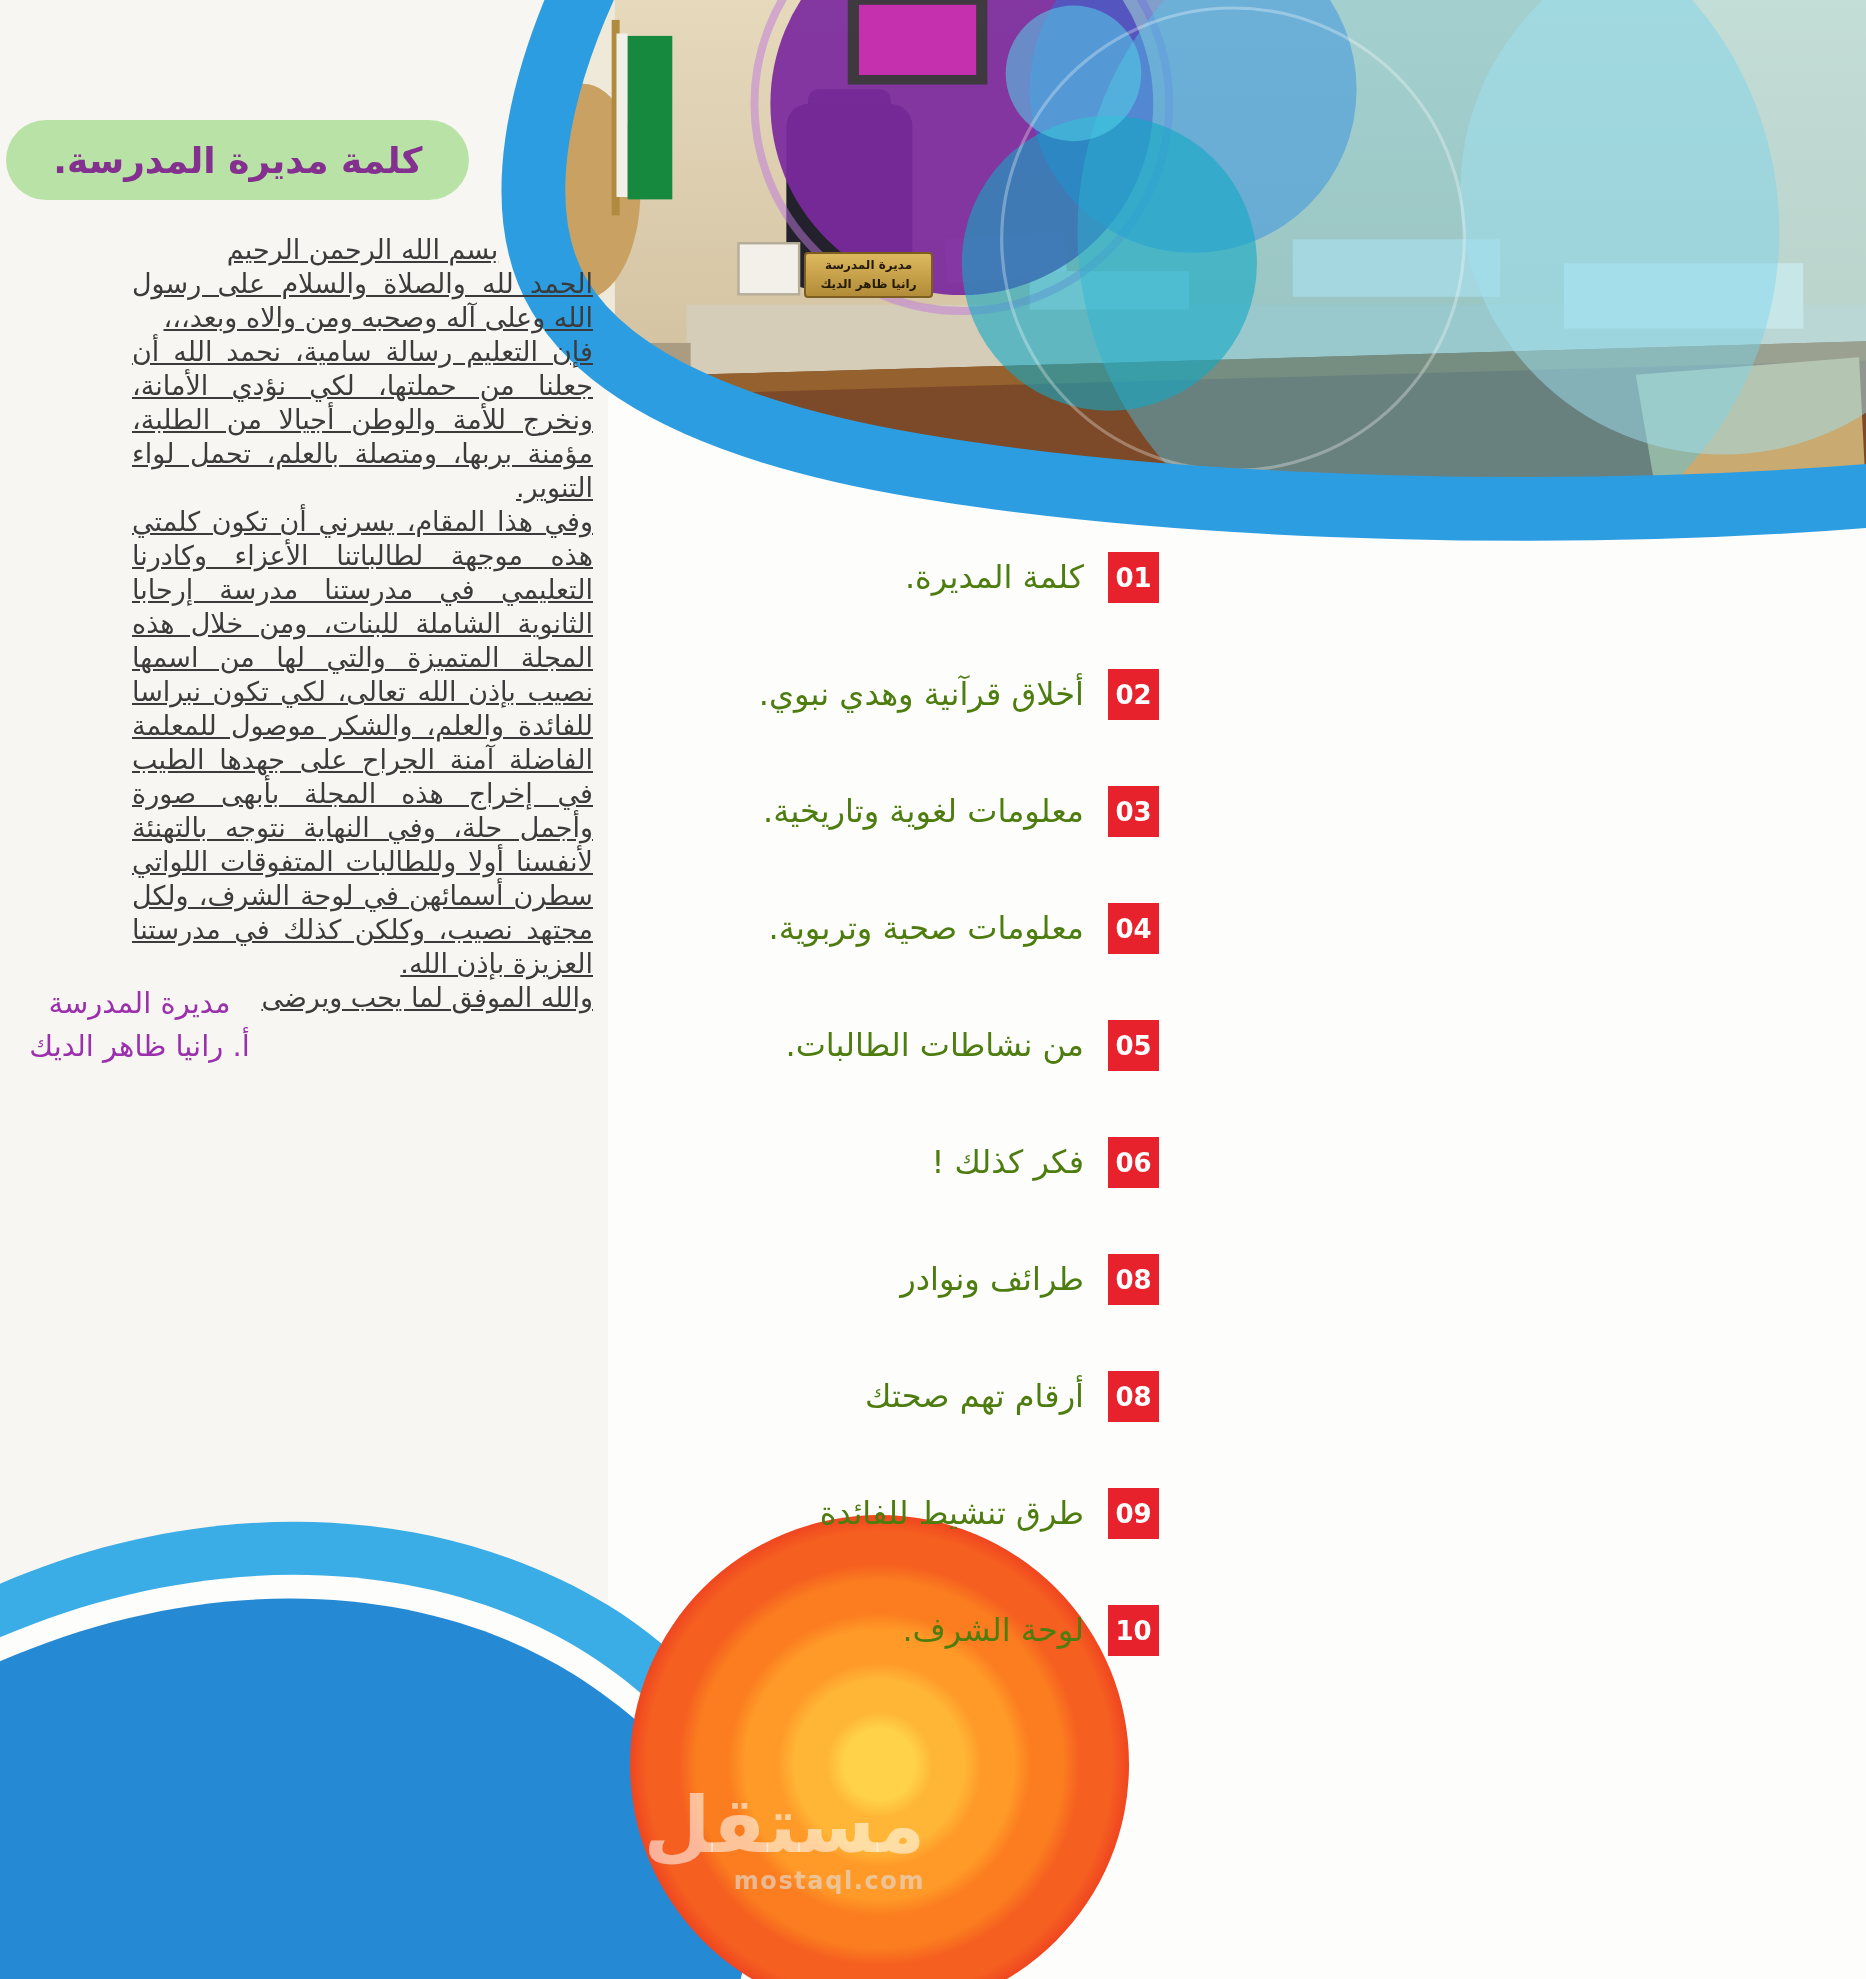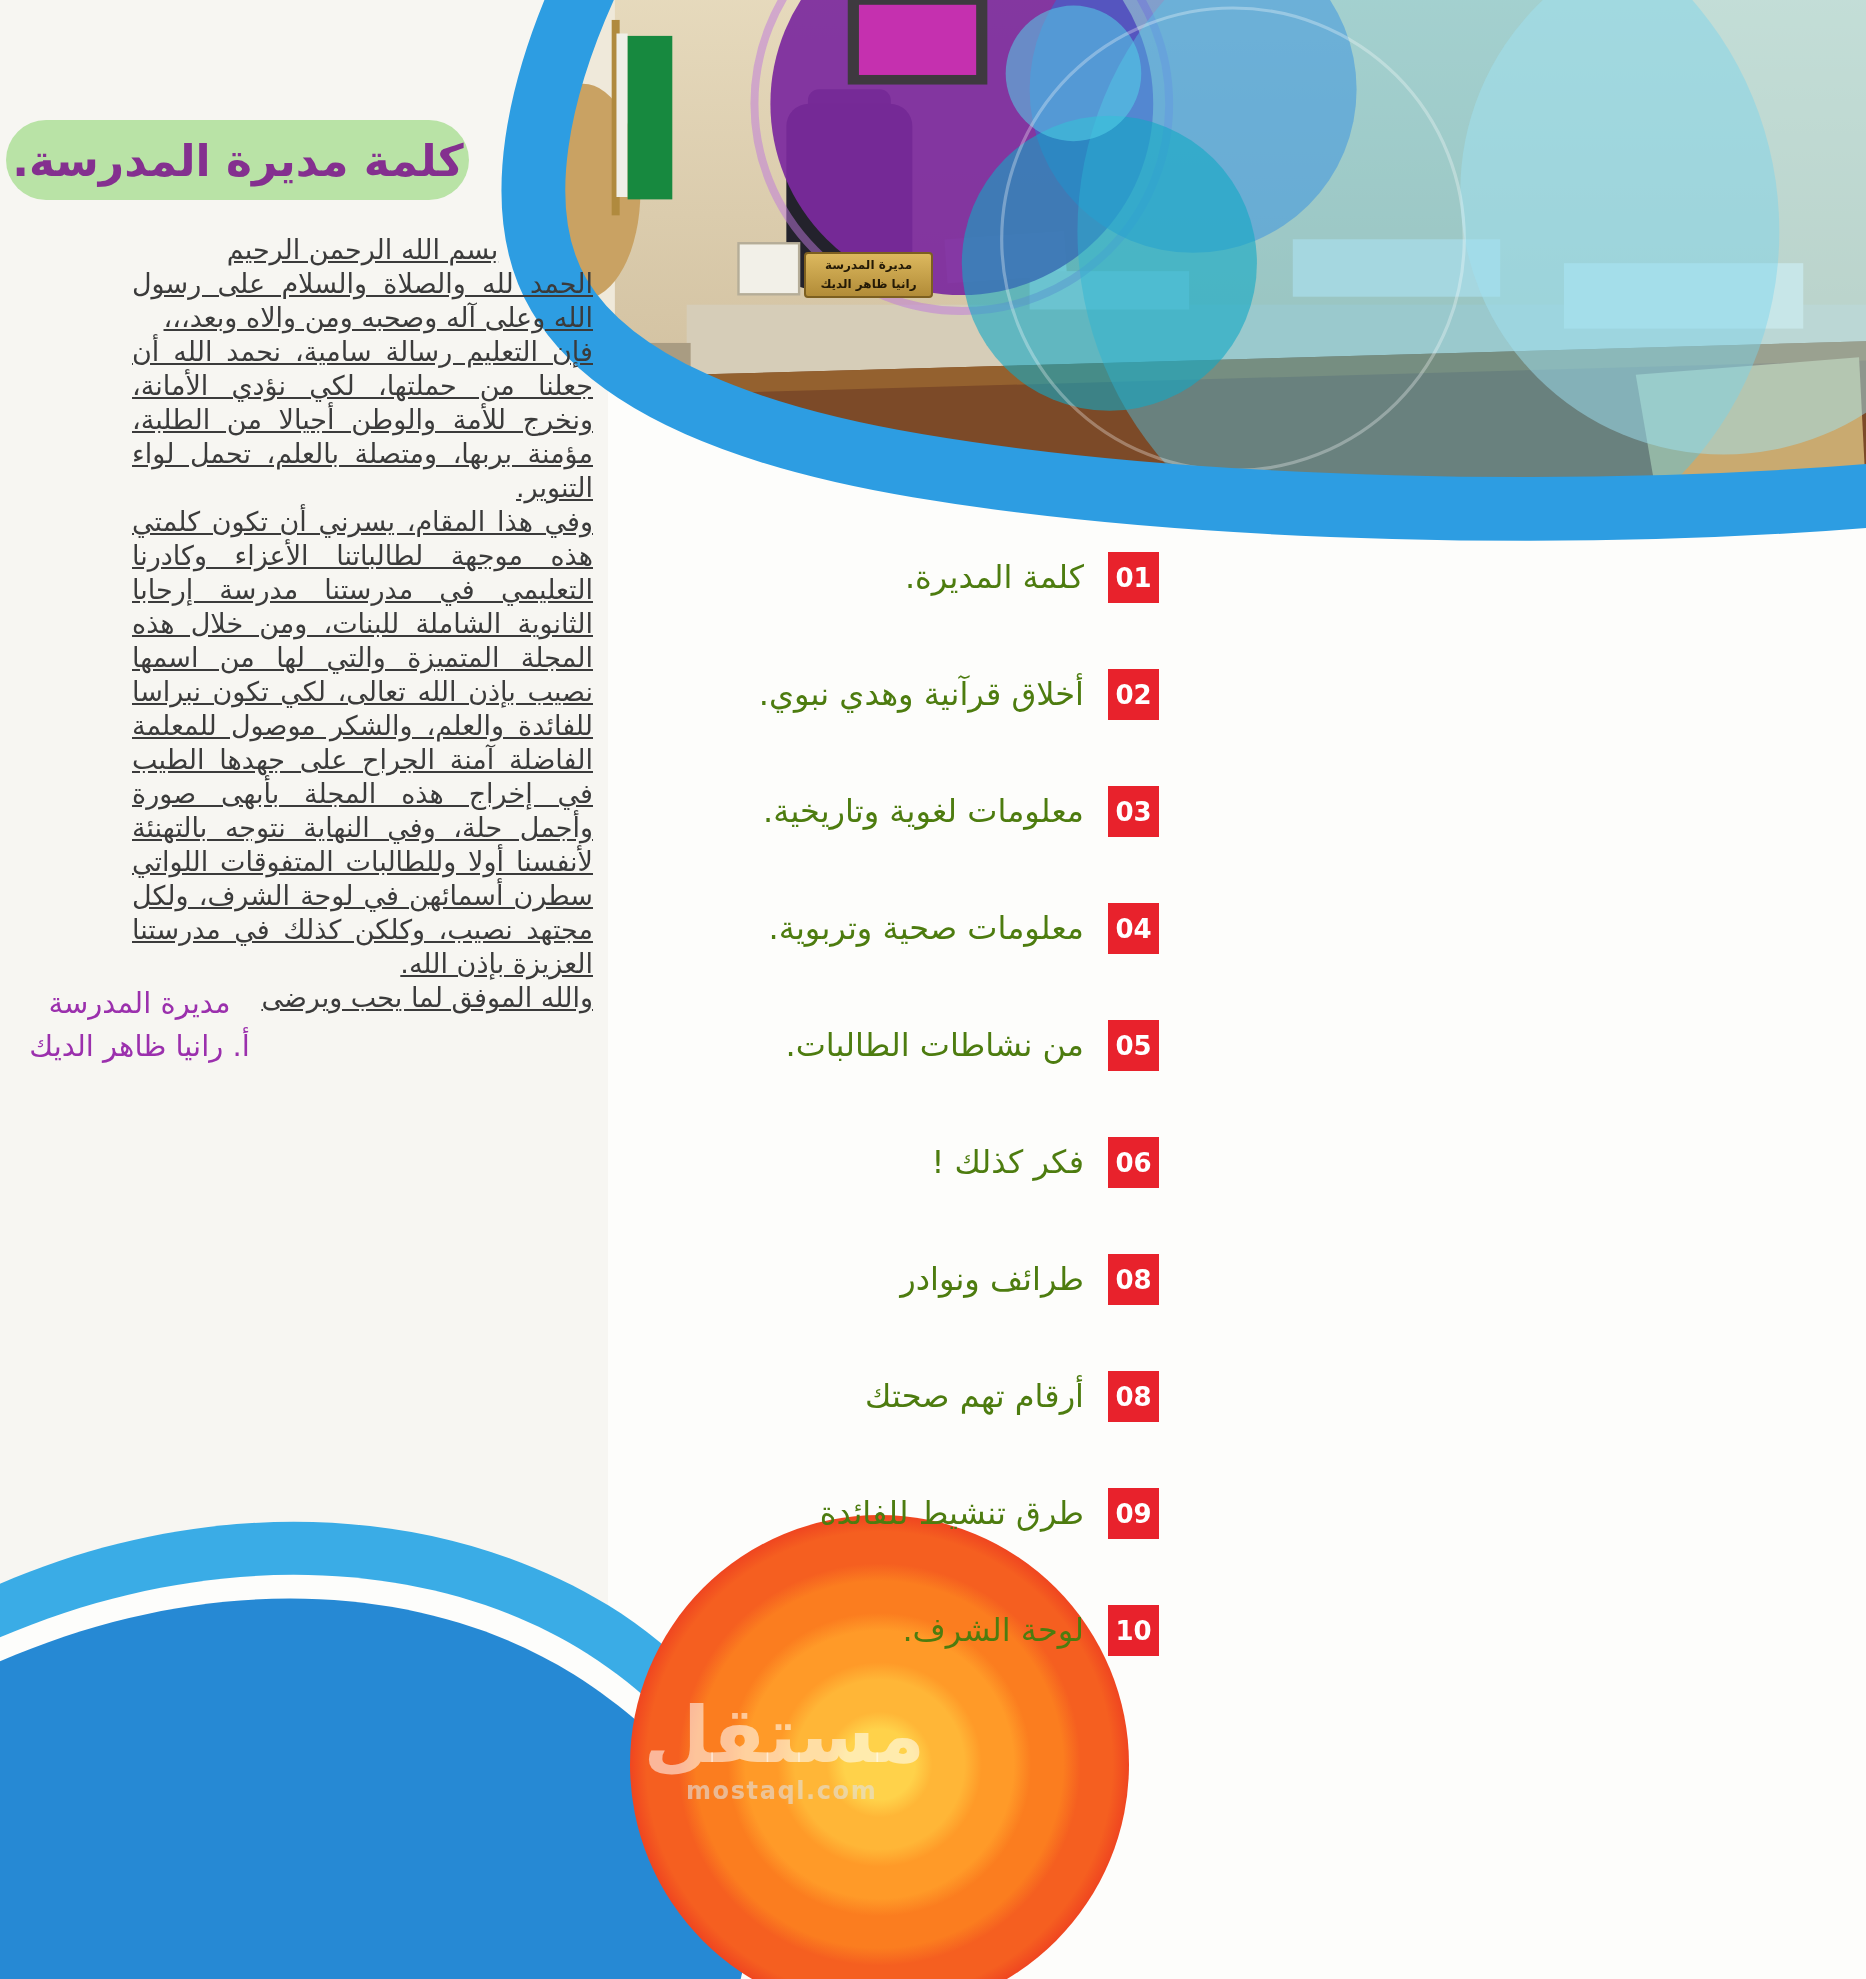--- a/index.html
+++ b/index.html
@@ -25,21 +25,21 @@
     font-size:12px;line-height:1.6;font-weight:bold;
     display:flex;flex-direction:column;justify-content:center;
   }
   
   .pill{
     position:absolute;left:6.4px;top:120px;width:463px;height:80px;z-index:3;
     background:#b9e3a6;border-radius:43px;
     display:flex;align-items:center;justify-content:center;
   }
   .pill-text{
-    direction:rtl;color:#84308f;font-size:44px;font-weight:bold;letter-spacing:0;
+    direction:rtl;color:#84308f;font-size:36px;font-weight:bold;letter-spacing:0;
   }
   
   .body-text{
     position:absolute;left:132px;top:233px;width:461px;z-index:3;
     direction:rtl;text-align:justify;
     color:#3b3b3b;font-size:27px;line-height:34px;
   }
   .body-text p{margin:0;text-decoration:underline;}
   .basmala{text-align:center;}
   .signature{
@@ -70,22 +70,22 @@
     background:radial-gradient(circle,
       #ffd24a 0%, #ffd24a 10%,
       #ffb637 15%, #ffb637 24%,
       #ff9a28 29%, #ff9a28 38%,
       #fb7d1f 43%, #fb7d1f 52%,
       #f55f20 57%, #f55f20 66%,
       #ef4420 71%, #ef4420 80%,
       #e93020 85%, #e93020 100%);
   }
   .watermark{
-    position:absolute;left:686px;top:1696px;width:239px;z-index:2;
-    text-align:left;
+    position:absolute;left:686px;top:1786px;width:239px;z-index:2;
+    text-align:right;
   }
   .wm-word{
     color:rgba(255,255,255,0.55);font-size:77px;font-weight:bold;line-height:1.05;direction:rtl;
   }
   .wm-site{
     color:rgba(225,225,225,0.6);font-size:24px;letter-spacing:1.6px;font-weight:bold;
   }
 </style>
 </head>
 <body>

